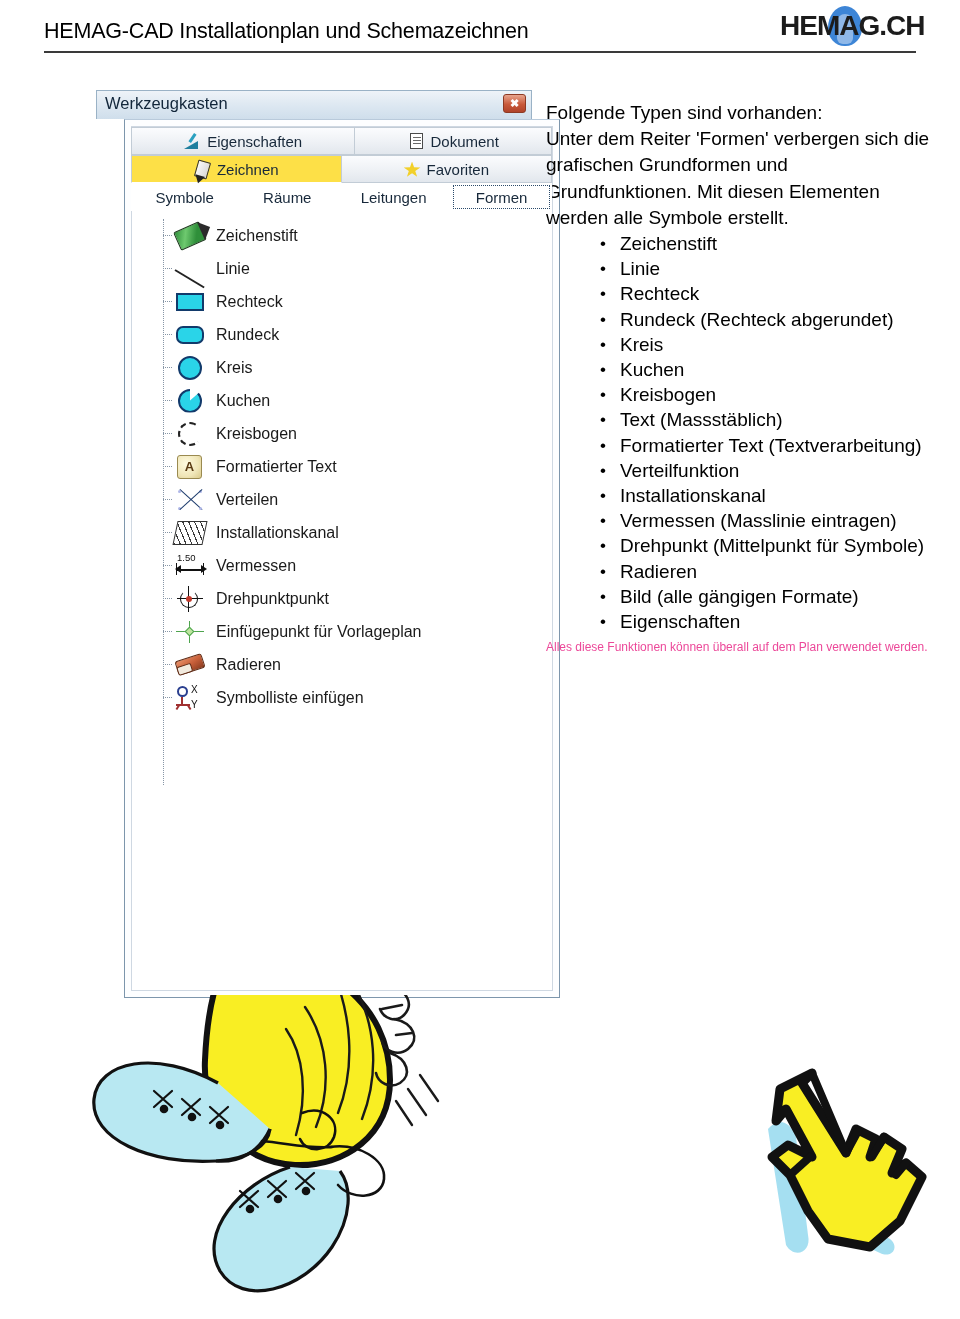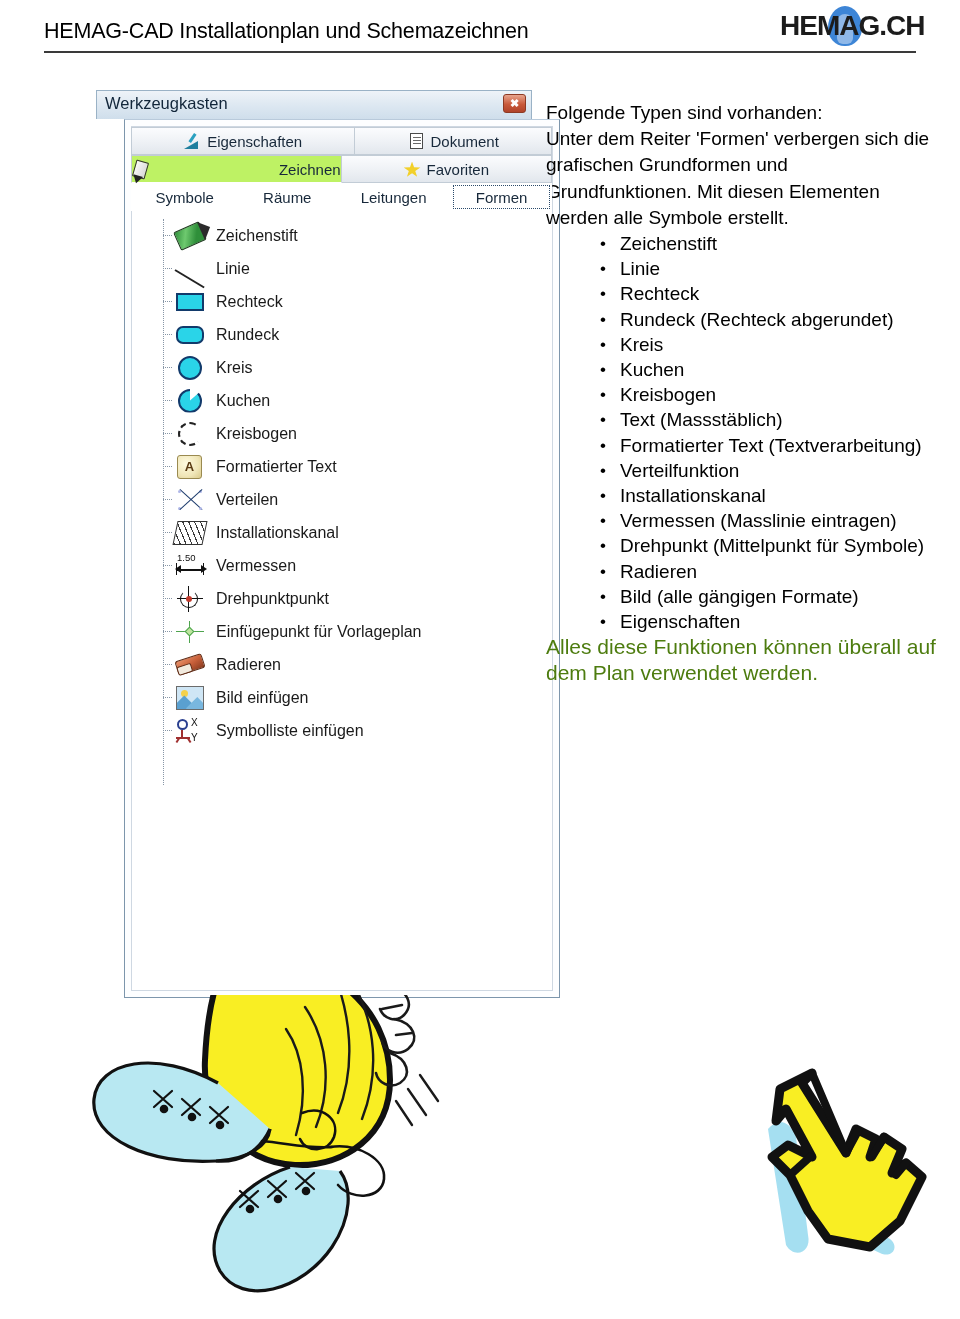--- a/index.html
+++ b/index.html
@@ -137,24 +137,23 @@
     gap: 6px;
     font-size: 15px;
     color: #17283a;
     background: linear-gradient(180deg,#fbfcfe 0%,#eef1f5 55%,#e2e7ed 100%);
     border: 1px solid #c2ccd6;
     margin-left: -1px;
     cursor: pointer;
     white-space: nowrap;
   }
   .tab-btn.selected {
-    background: #bef264;
+    background: #fde047;
     border-bottom-color: #ffffff;
     z-index: 3;
-    justify-content: space-between;
   }
   .tab-btn.focused {
     background: #ffffff;
     z-index: 3;
   }
   .tab-btn.focused .tab-focus-ring {
     position: absolute;
     left: 2px; top: 2px; right: 2px; bottom: 2px;
     border: 1px dotted #2a4a6a;
   }
@@ -357,23 +356,23 @@
     color: #000;
     padding-left: 74px;
   }
   #types-list li:before {
     content: '\2022';
     position: absolute;
     left: 54px;
     font-size: 17px;
   }
   #outro-para {
-    font-size: 21px;
+    font-size: 12px;
     line-height: 26.2px;
-    color: #4d7c0f;
+    color: #ec4899;
   }
 
   
   #doodle-area {
     position: absolute;
     left: 80px; top: 995px;
     width: 880px; height: 300px;
   }
   #doodle-sketch { position: absolute; left: 10px; top: 0; }
   #doodle-cursor { position: absolute; left: 670px; top: 30px; }
@@ -584,31 +583,20 @@
         </div>
 
         <div class="tool-row">
           <span class="tree-dash"></span>
           <span class="tool-ico">
               <span class="ico-radierer"></span>
             </span>
           <span class="tool-label">Radieren</span>
         </div>
 
-        <div class="tool-row">
-          <span class="tree-dash"></span>
-          <span class="tool-ico">
-            <span class="ico-bild">
-                <span class="b-sun"></span>
-                <span class="b-hill"></span>
-                <span class="b-hill2"></span>
-              </span>
-          </span>
-          <span class="tool-label">Bild einfügen</span>
-        </div>
 
         <div class="tool-row">
           <span class="tree-dash"></span>
           <span class="tool-ico">
             <span class="ico-symliste">
               <span class="s-o"></span>
                 <span class="s-stem"></span>
                 <span class="s-base"></span>
               <span class="s-l1"></span>
                 <span class="s-l2"></span>

